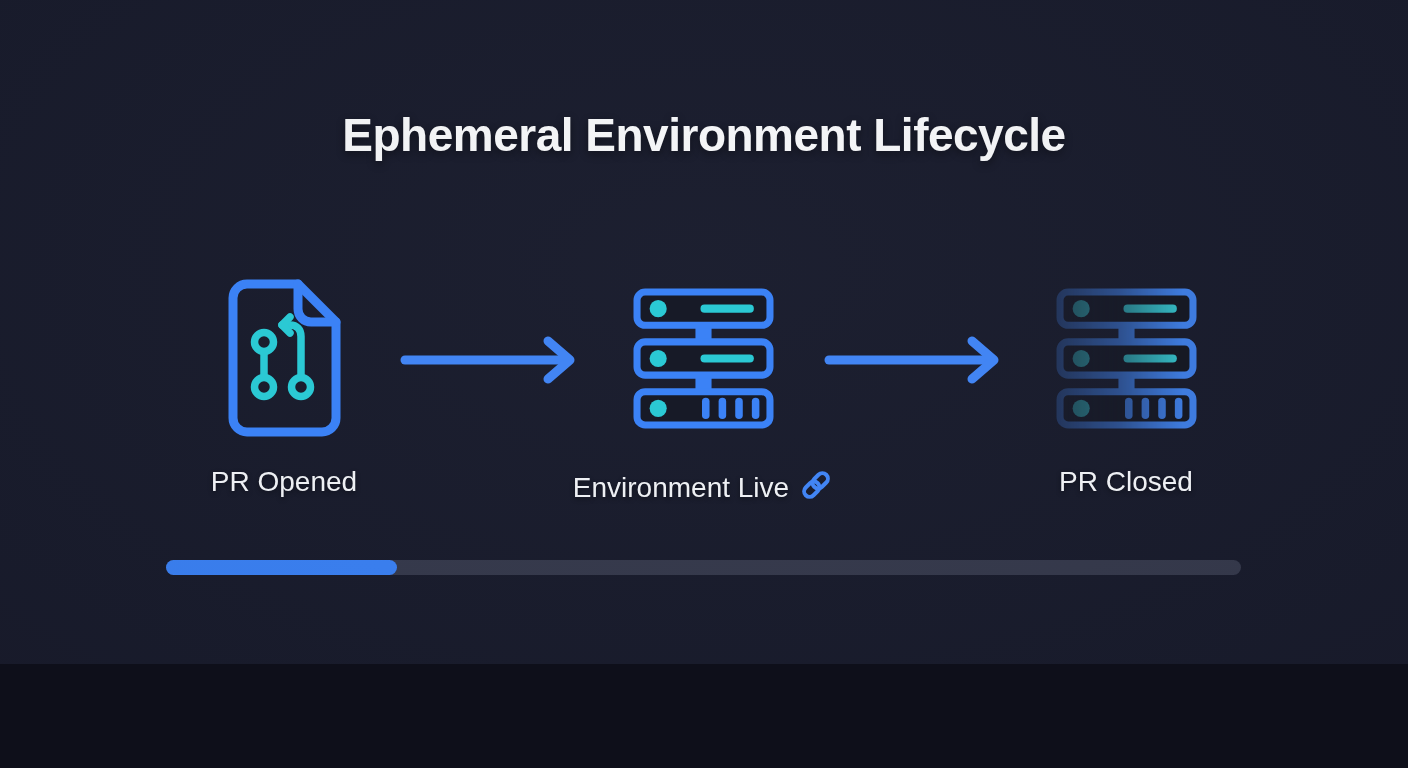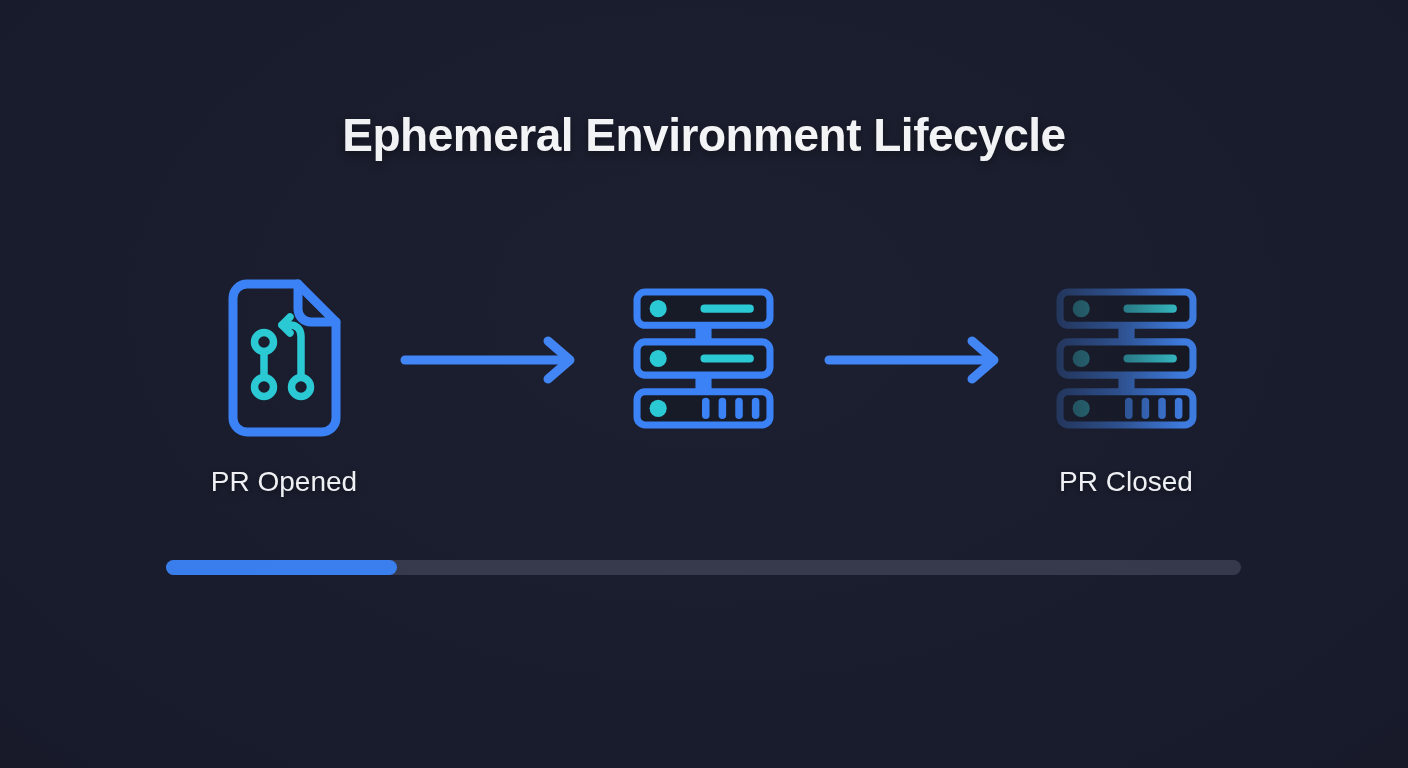--- a/index.html
+++ b/index.html
@@ -4,21 +4,21 @@
 <style>
   html, body {
     margin: 0;
     padding: 0;
     background: #0e0f1a;
     font-family: "Liberation Sans", "DejaVu Sans", sans-serif;
   }
   .canvas {
     position: relative;
     width: 1408px;
-    height: 768px;
+    height: 664px;
     margin: 0 auto;
     background: #191c2d;
     overflow: hidden;
   }
   
   .canvas::after {
     content: "";
     position: absolute;
     inset: 0;
     background: radial-gradient(ellipse at 50% 40%, rgba(255,255,255,0.015), rgba(0,0,0,0.06));
@@ -145,20 +145,31 @@
         <circle cx="25" cy="119.5" r="8.5" fill="#2bc9d4"></circle>
 
         <rect x="67" y="16.5" width="53" height="8" rx="4" fill="#2bc9d4"></rect>
         <rect x="67" y="66" width="53" height="8" rx="4" fill="#2bc9d4"></rect>
 
         <rect x="68.5" y="109" width="7.5" height="21" rx="3.75" fill="#3b82f6"></rect>
         <rect x="85" y="109" width="7.5" height="21" rx="3.75" fill="#3b82f6"></rect>
         <rect x="101.5" y="109" width="7.5" height="21" rx="3.75" fill="#3b82f6"></rect>
         <rect x="118" y="109" width="7.5" height="21" rx="3.75" fill="#3b82f6"></rect>
       </svg>
+    </div>
+    <div class="stage-label">
+      <span>Environment Live</span>
+      <span class="link-icon-svg">
+        <svg width="34" height="34" viewBox="0 0 34 34" fill="none" xmlns="http://www.w3.org/2000/svg">
+          <g transform="rotate(-45 17 17)">
+            <rect x="2.5" y="11.5" width="17" height="11" rx="5.5" stroke="#4285f4" stroke-width="4"></rect>
+            <rect x="14.5" y="11.5" width="17" height="11" rx="5.5" stroke="#4285f4" stroke-width="4"></rect>
+          </g>
+        </svg>
+      </span>
     </div>
   </div>
 
   <div class="arrow arrow-2">
     <svg width="190" height="52" viewBox="0 0 190 52" fill="none" xmlns="http://www.w3.org/2000/svg">
       <line x1="7" y1="26" x2="166" y2="26" stroke="#4285f4" stroke-width="9" stroke-linecap="round"></line>
       <polyline points="150,7 172,26 150,45" stroke="#4285f4" stroke-width="9" stroke-linecap="round" stroke-linejoin="round" fill="none"></polyline>
     </svg>
   </div>
 

